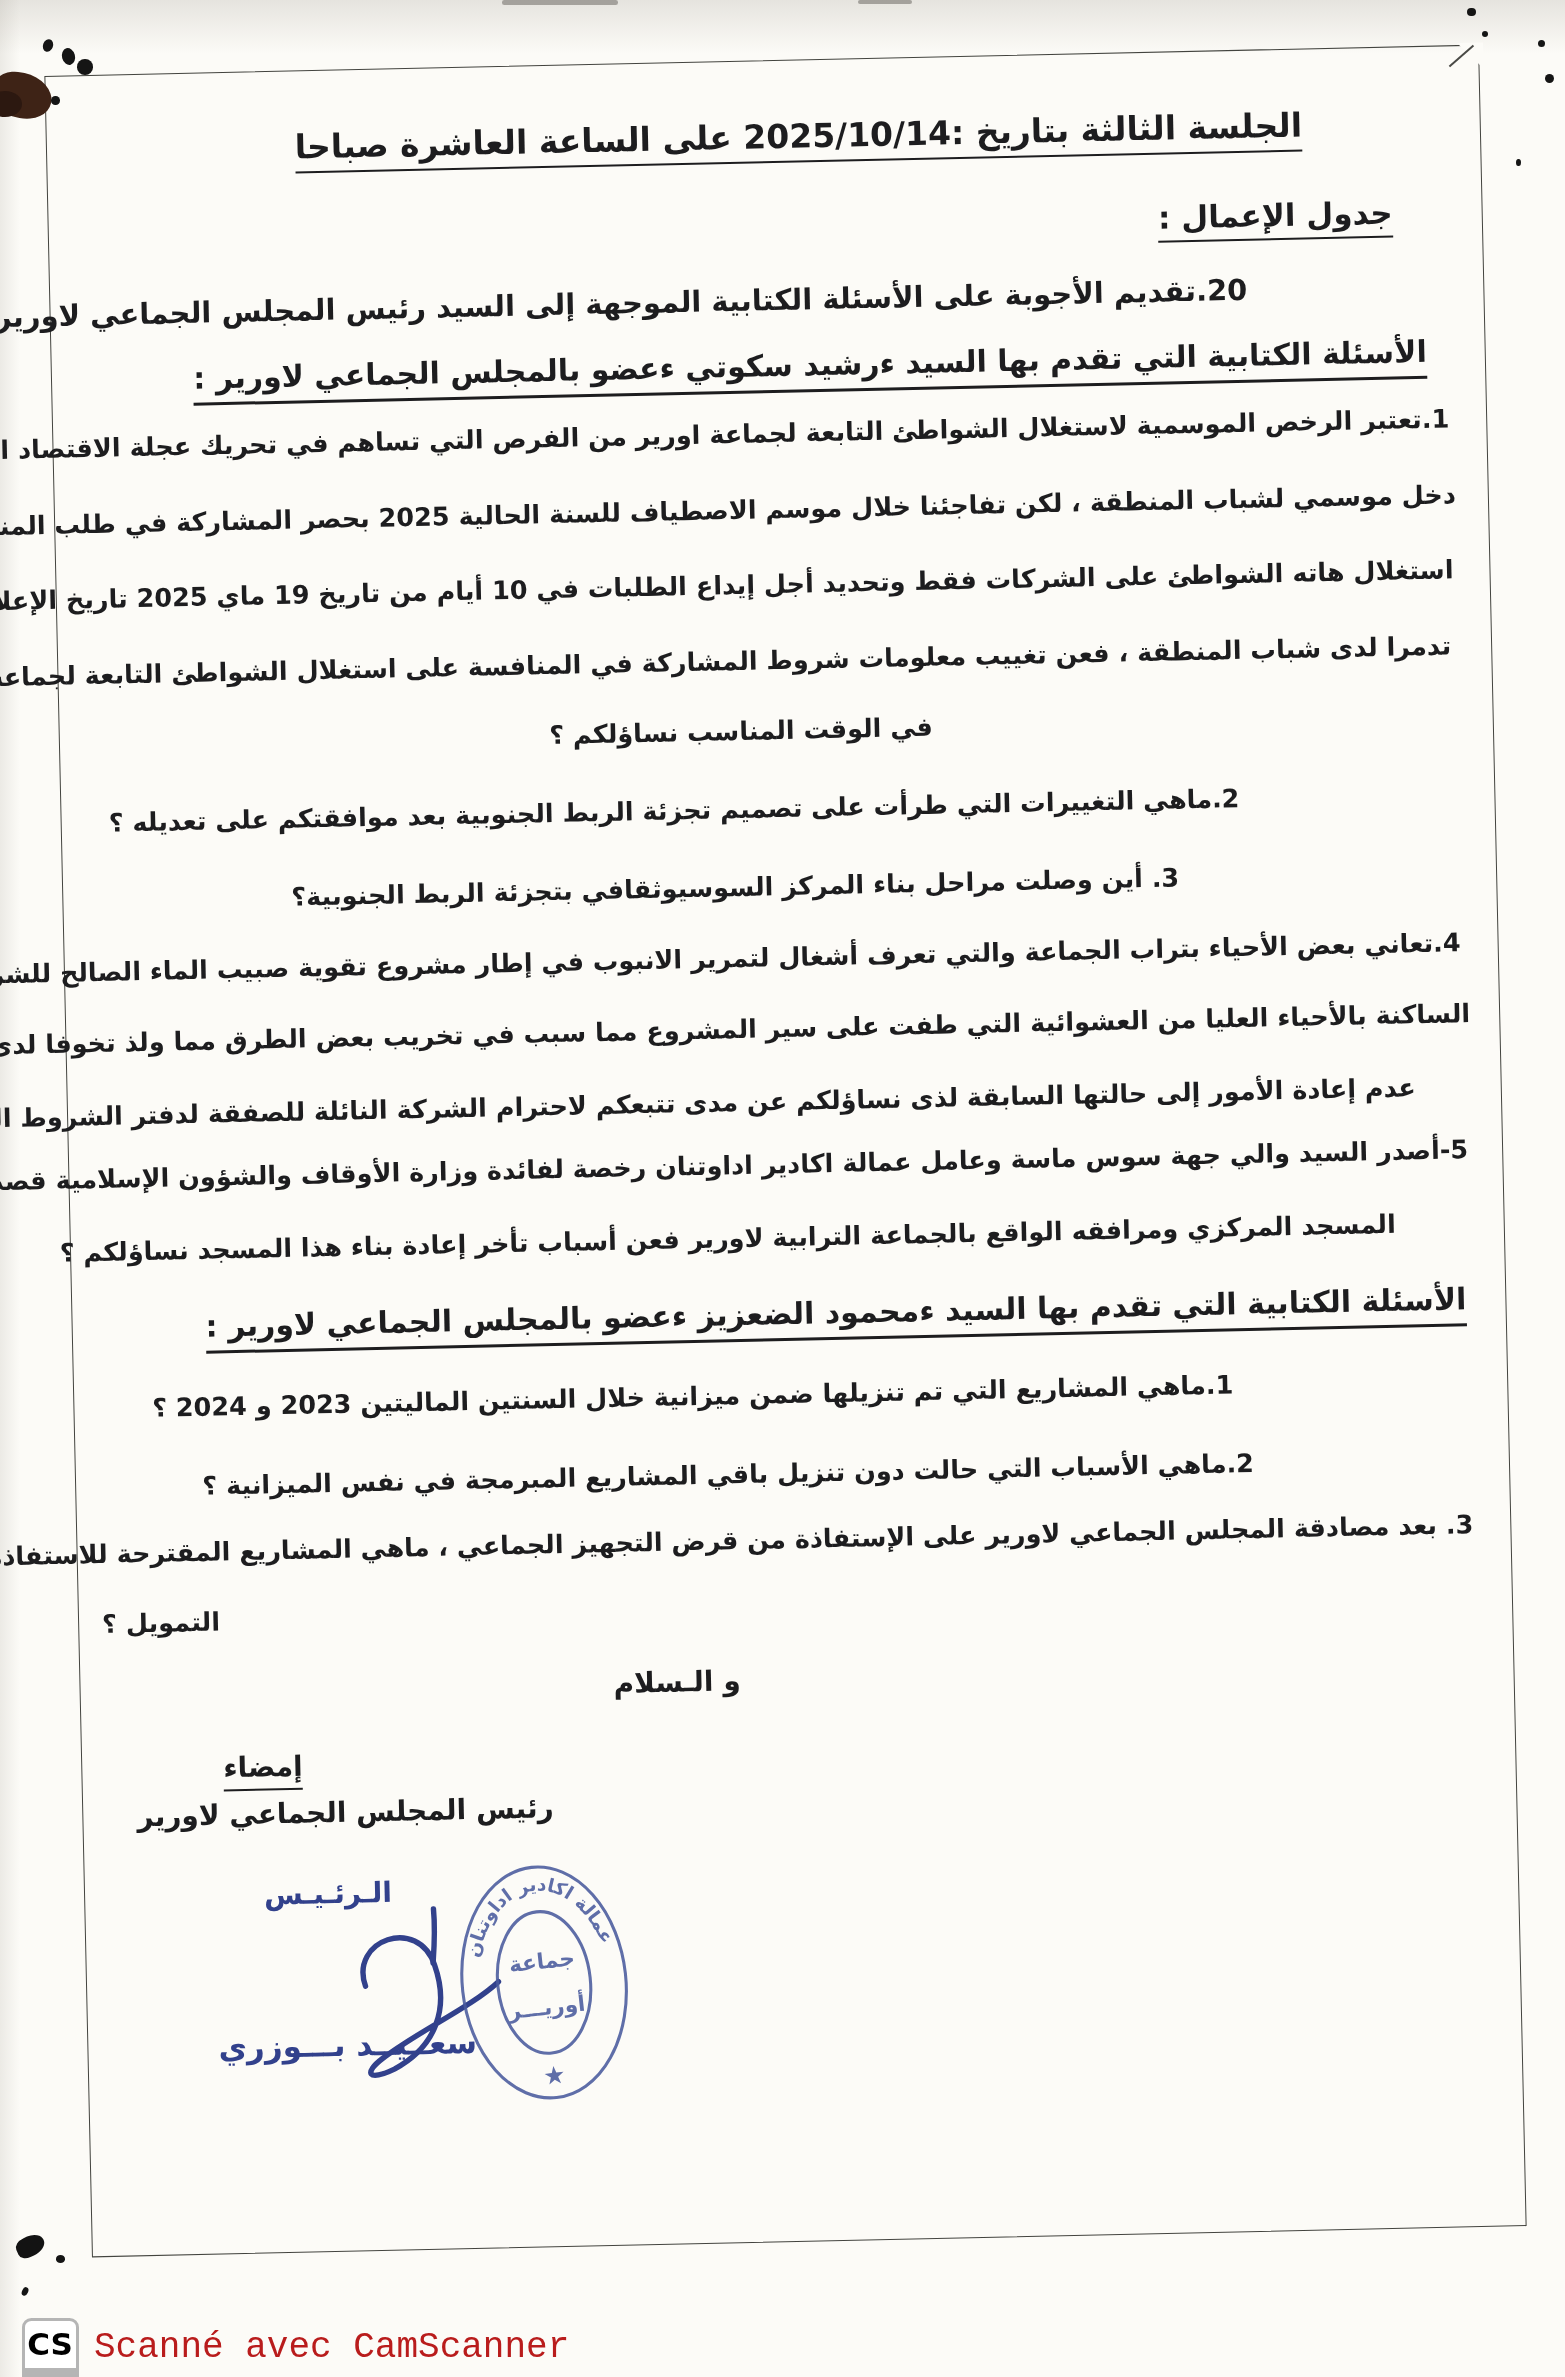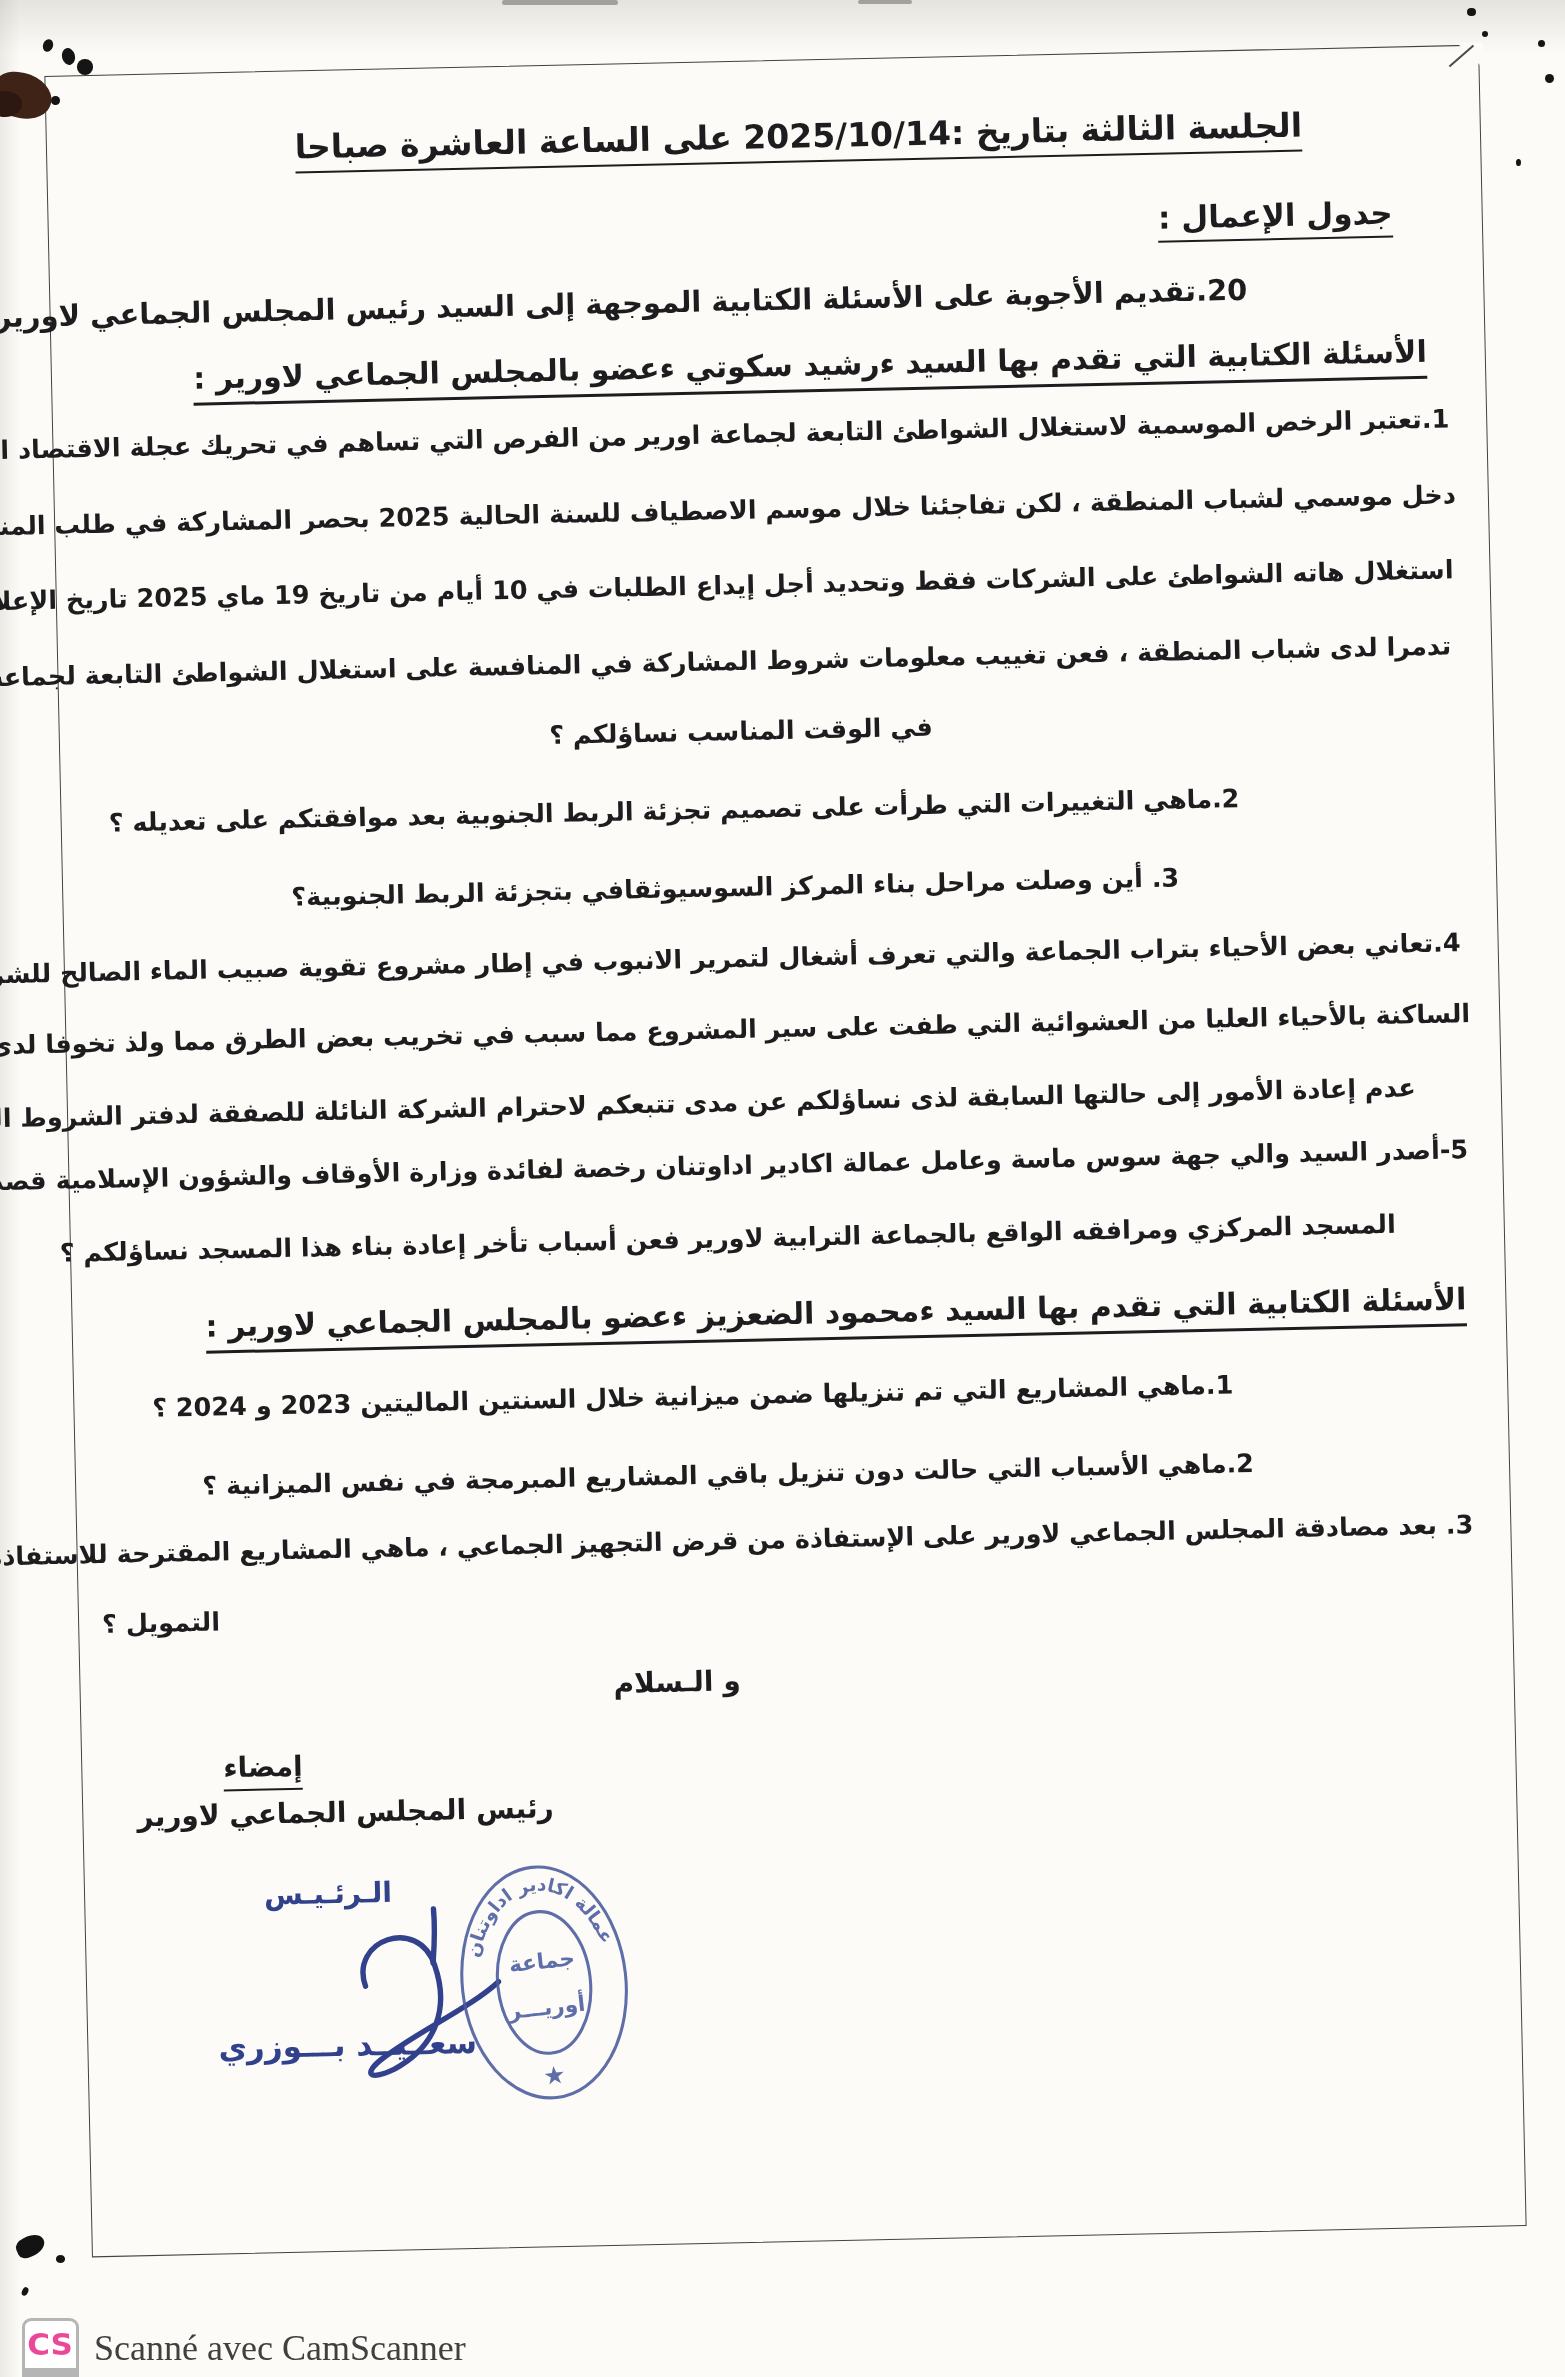--- a/index.html
+++ b/index.html
@@ -63,25 +63,25 @@
   .blob1b{left:-12.4px;top:91px;width:34px;height:26px;background:#2c1810;border-radius:50%;}
   .dot{background:#151515;border-radius:50%;}
   .blobBL{left:15.5px;top:2236px;width:29px;height:20px;background:#131313;
           border-radius:45% 55% 60% 40%;transform:rotate(-24deg);}
   .smudge{background:#6d6a64;opacity:.55;border-radius:2.3px;}
 
   
   .cs-badge{position:absolute;left:21.6px;top:2318px;width:57px;height:71px;
     border:3.9px solid #b5b5b5;border-radius:9.3px;background:#fff;box-sizing:border-box;}
   .cs-badge .cs-label{position:absolute;top:4.6px;left:0;width:100%;text-align:center;
-    font-size:31px;font-weight:700;color:#ec4899;font-family:"DejaVu Sans",sans-serif;}
+    font-size:31px;font-weight:700;color:#000000;font-family:"DejaVu Sans",sans-serif;}
   .cs-badge .cs-foot{position:absolute;bottom:0;left:0;width:100%;height:18.5px;
     background:#b5b5b5;border-radius:0 0 4.6px 4.6px;}
-  .cs-text{position:absolute;left:94px;top:2327px;font-size:36px;color:#404040;
-    font-family:Liberation Serif, serif;}
+  .cs-text{position:absolute;left:94px;top:2327px;font-size:36px;color:#b91c1c;
+    font-family:Liberation Mono, monospace;}
 </style>
 </head>
 <body>
 
 <div class="page">
   <div class="shade-top"></div>
   <div class="shade-left"></div>
 
   <div class="frame">
     <div class="fold"></div>

